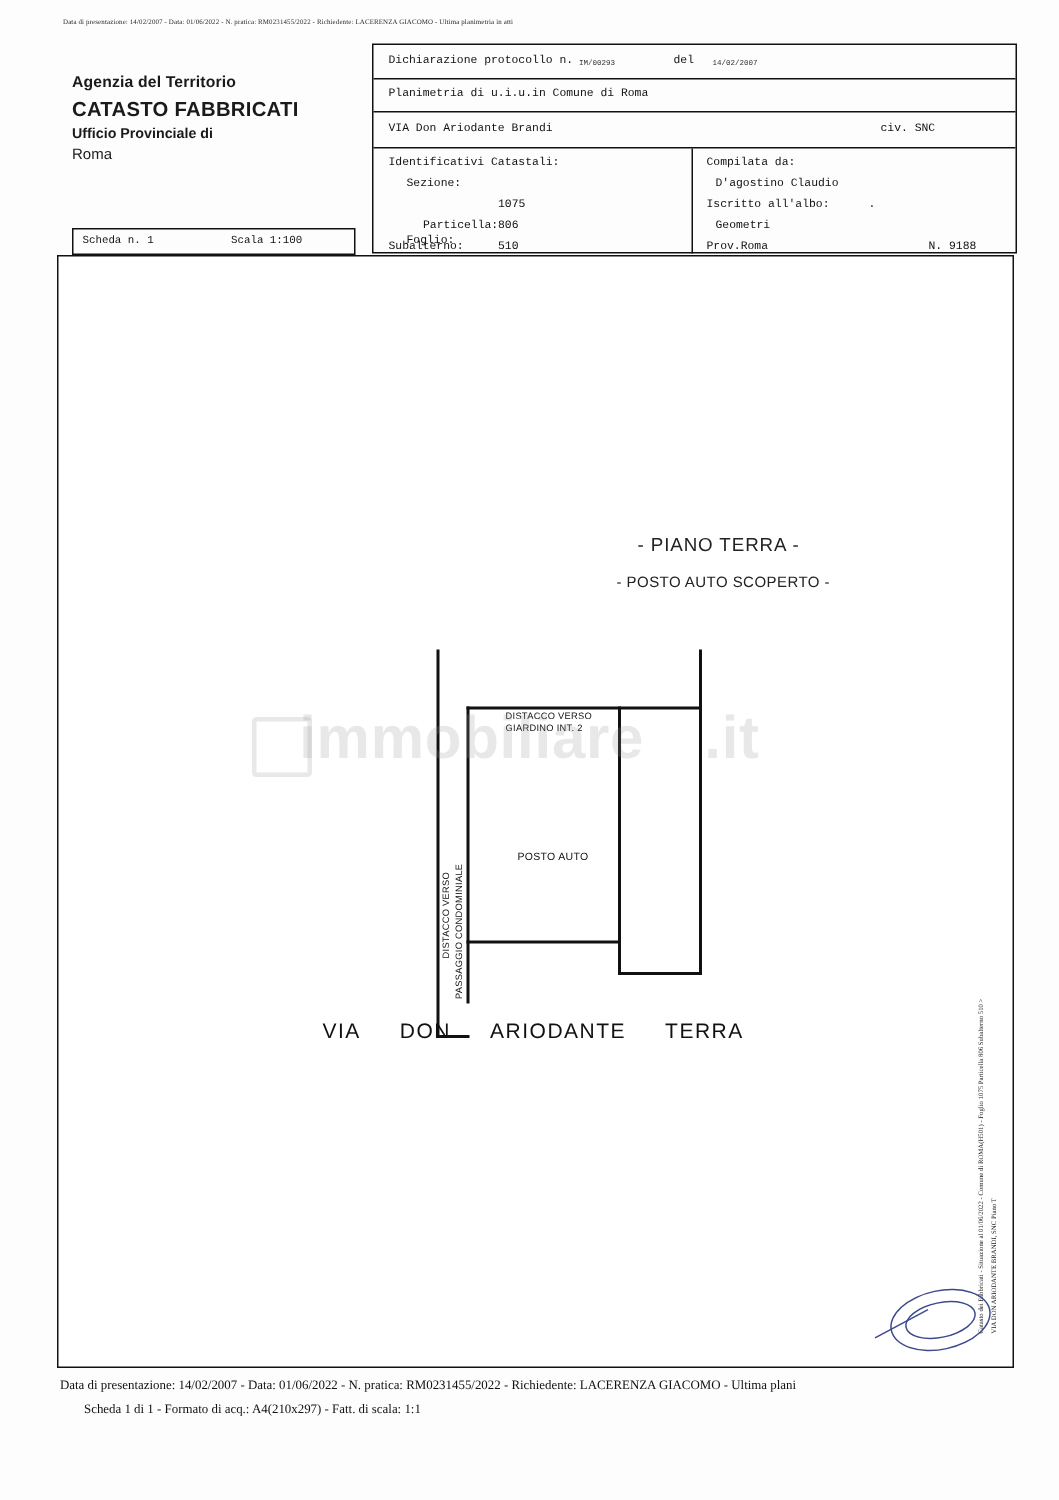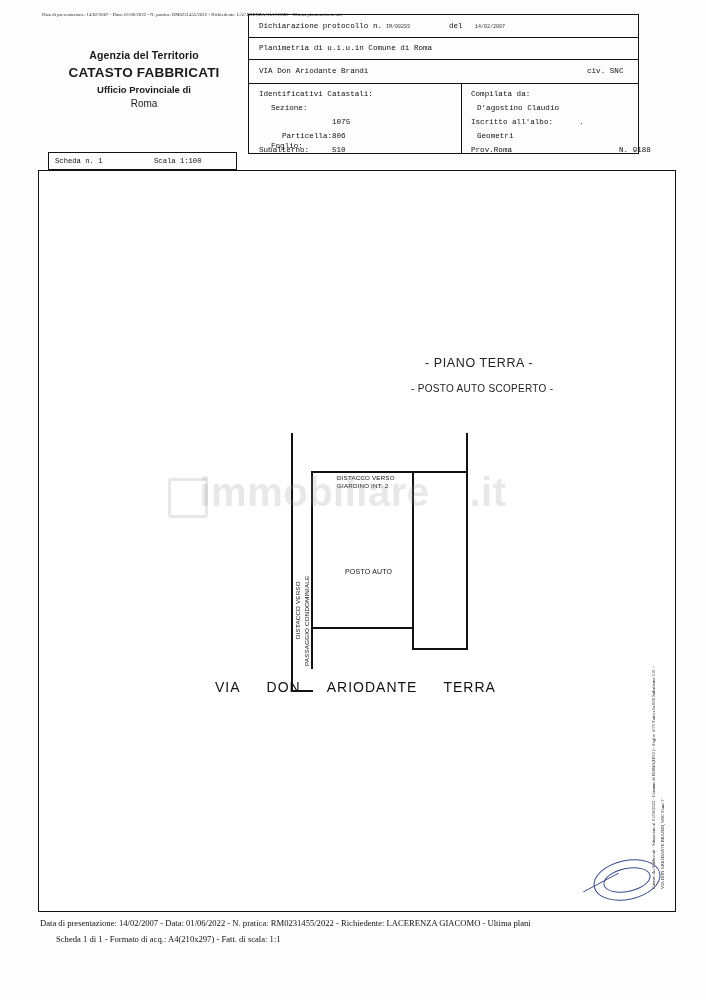--- a/index.html
+++ b/index.html
@@ -33,22 +33,22 @@
     letter-spacing: 0.1px;
     color: #2a2a2a;
     white-space: nowrap;
     font-family: "Liberation Serif", serif;
   }
 
   
   .header-box {
     position: absolute;
     left: 248px;
-    top: 14px;
-    width: 391px;
+    top: 29px;
+    width: 430px;
     height: 140px;
     border: 1px solid #111;
     box-sizing: border-box;
   }
   .hb-row {
     position: absolute;
     left: 0;
     width: 100%;
     border-bottom: 1px solid #111;
     box-sizing: border-box;
@@ -78,21 +78,21 @@
     font-size: 5px;
     color: #333;
   }
 
   
   .agency {
     position: absolute;
     left: 48px;
     top: 48px;
     width: 192px;
-    text-align: center;
+    text-align: left;
     line-height: 1.45;
   }
   .agency .l1 { font-size: 10.5px; font-weight: bold; letter-spacing: 0.1px; }
   .agency .l2 { font-size: 13.5px; font-weight: bold; letter-spacing: 0.2px; }
   .agency .l3 { font-size: 9.5px; font-weight: bold; }
   .agency .l4 { font-size: 10px; font-weight: normal; }
 
   
   .scheda-box {
     position: absolute;

